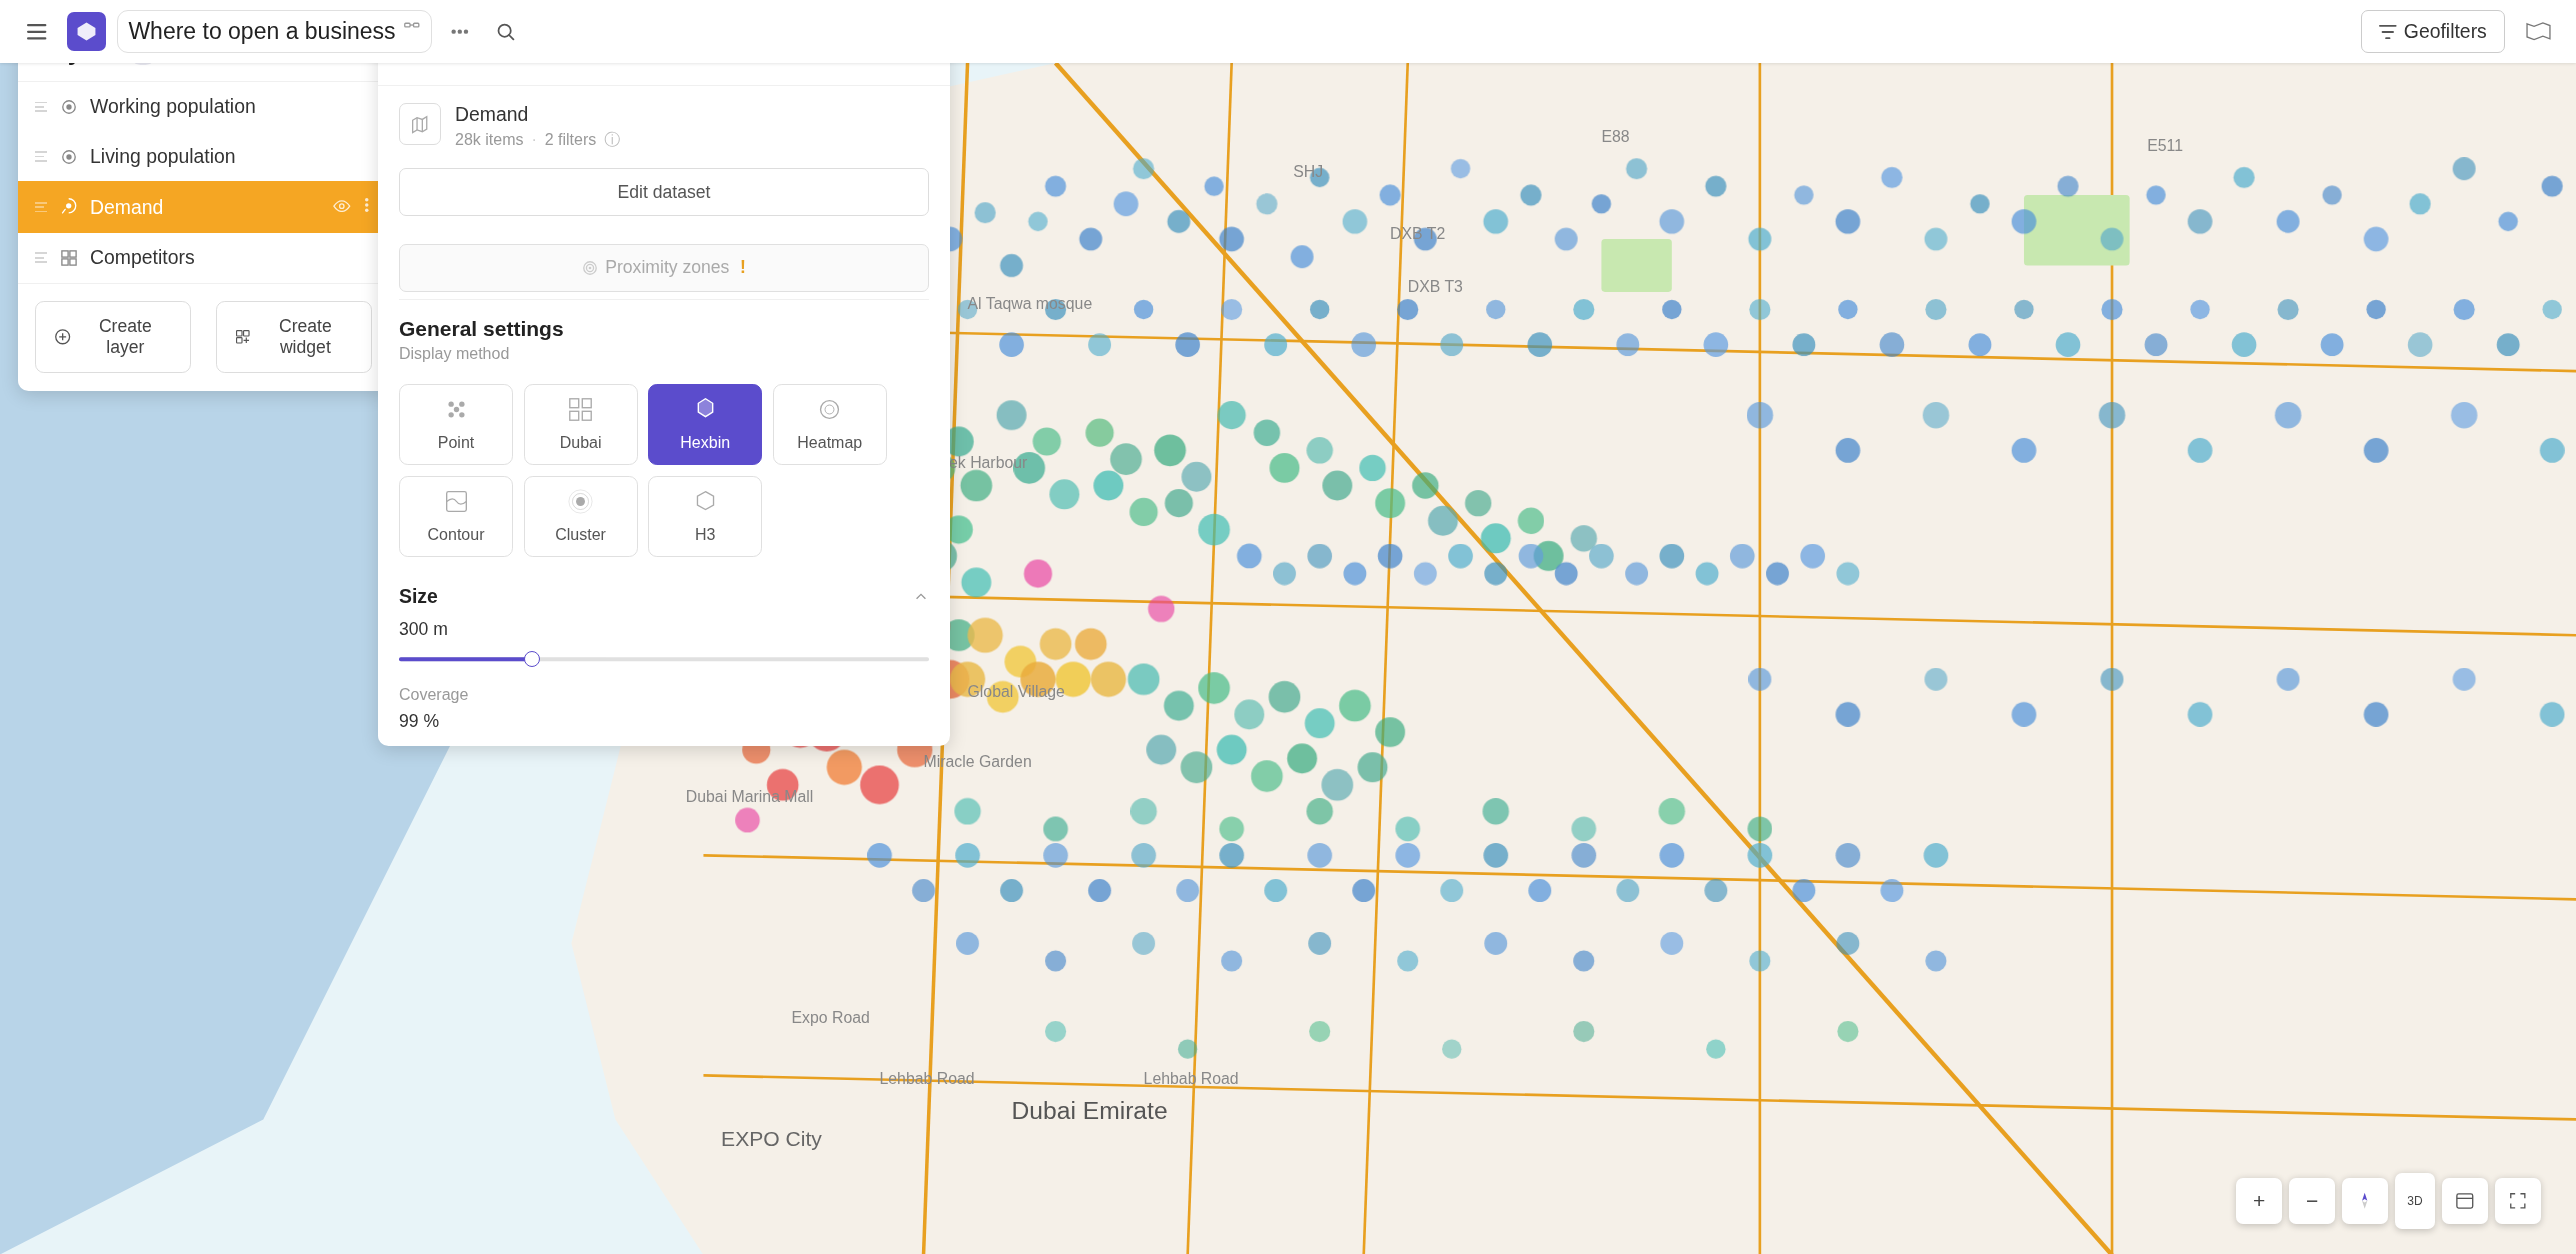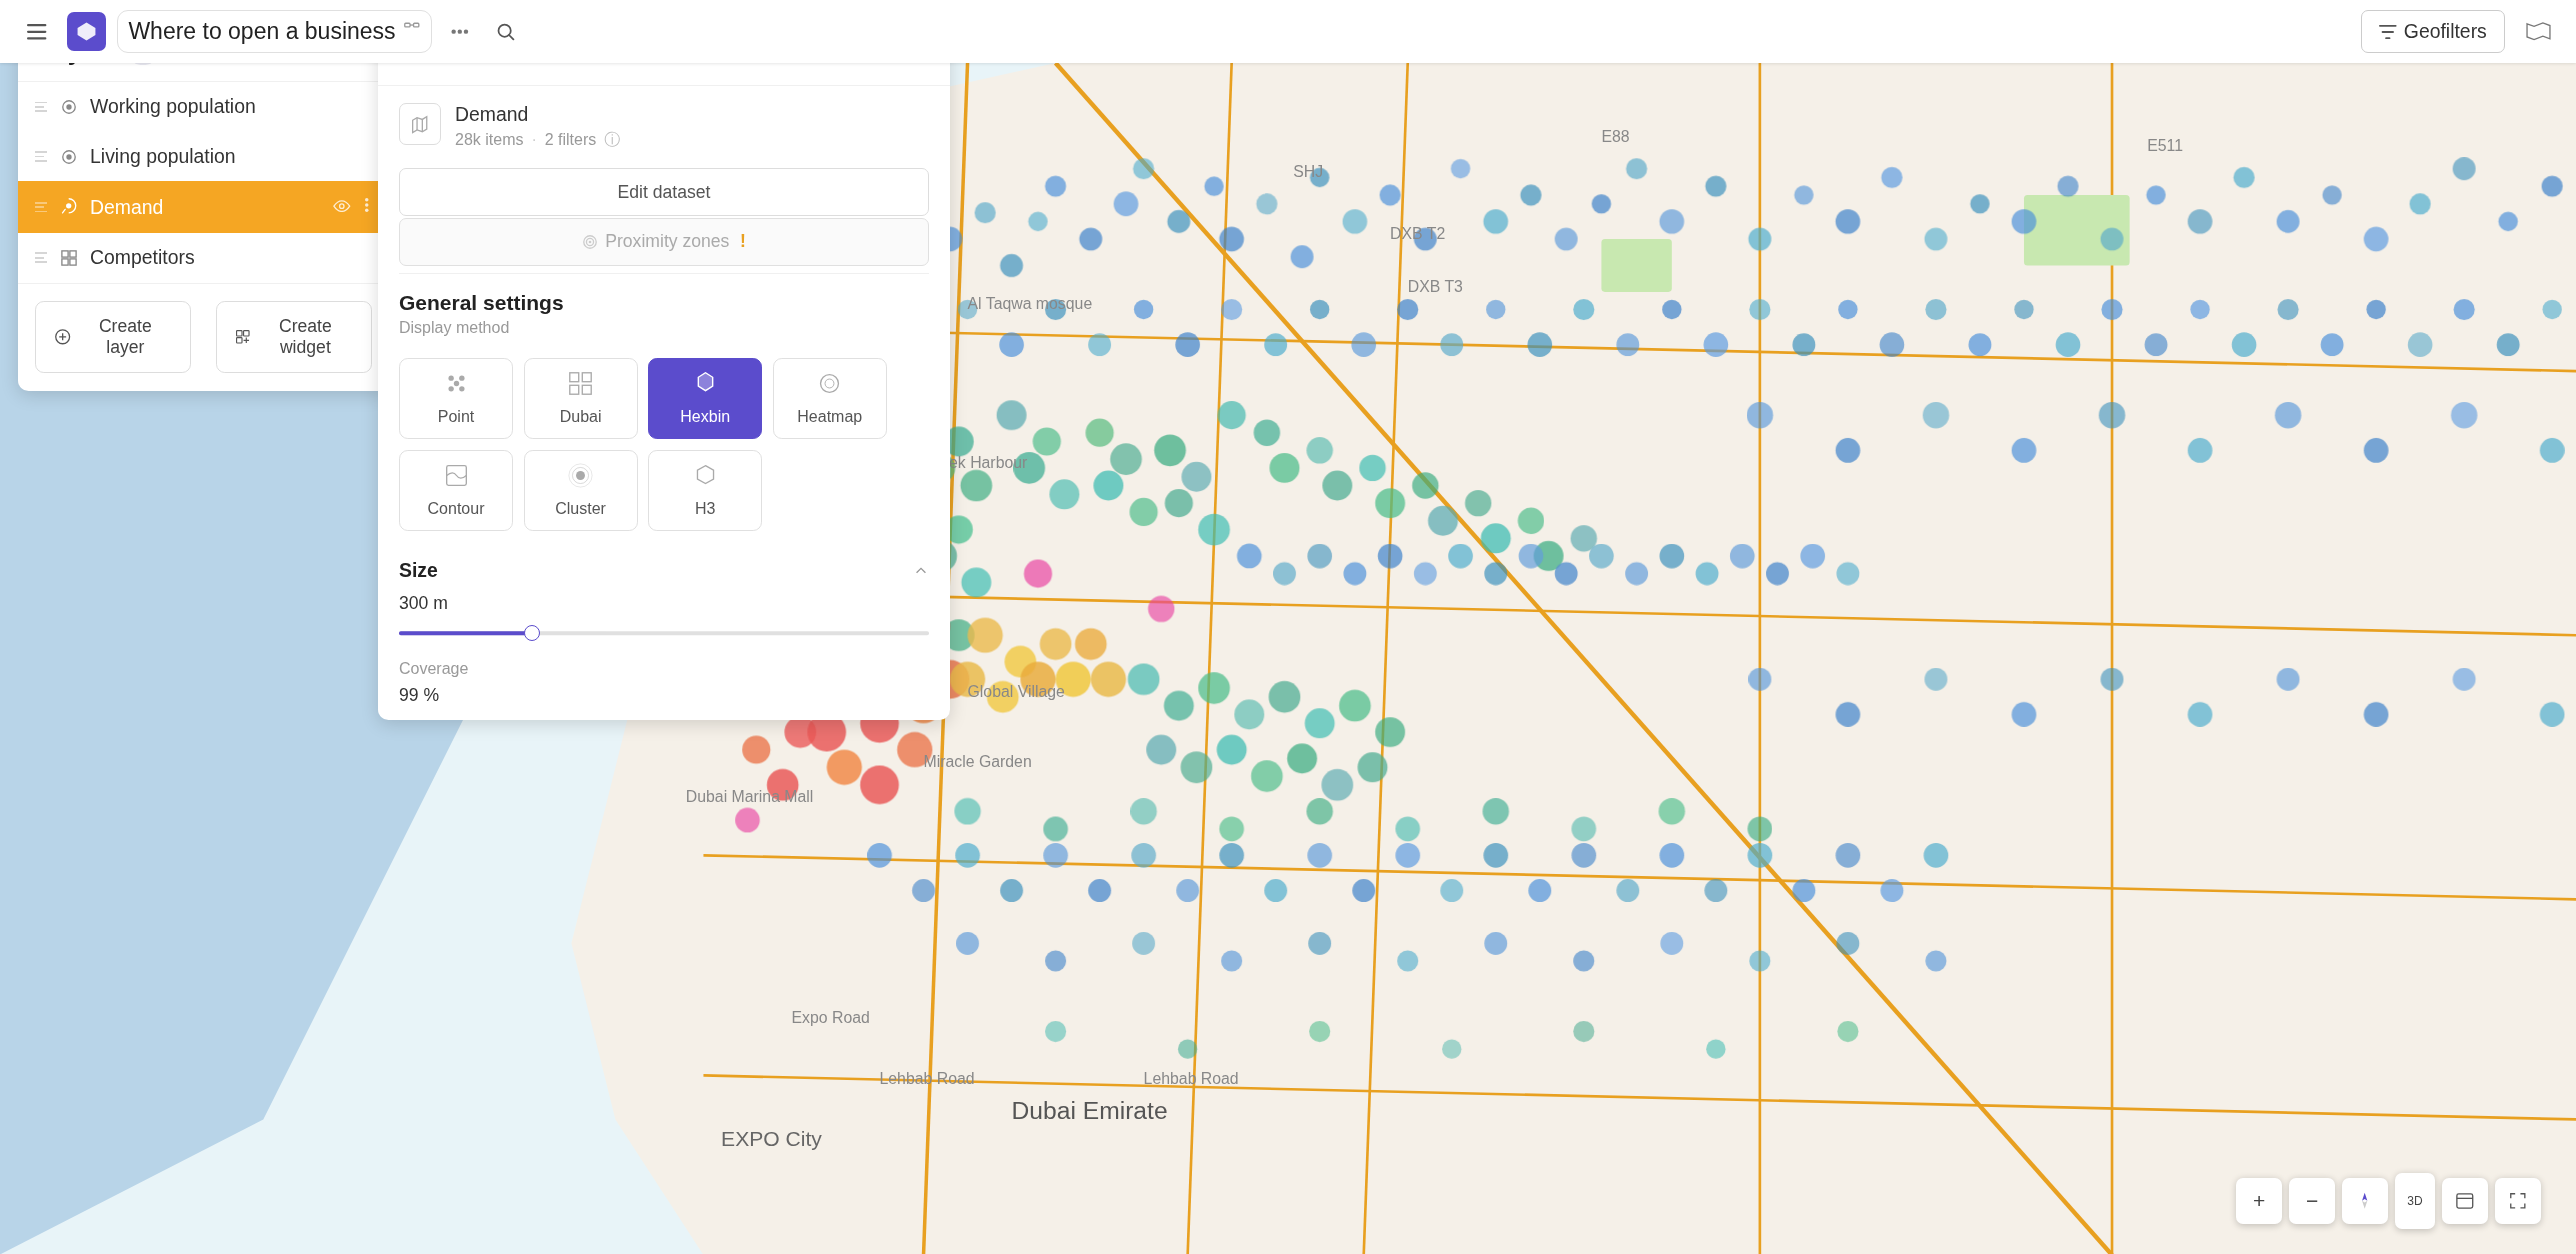--- a/index.html
+++ b/index.html
@@ -118,21 +118,21 @@
     .demand-icon {
       width: 42px; height: 42px; border: 1.8px solid #ddd; border-radius: 7px;
       display: flex; align-items: center; justify-content: center; font-size: 19.4px; color: #888;
     }
     .demand-meta { flex: 1; }
     .demand-name { font-size: 19.4px; font-weight: 500; color: #333; }
     .demand-stats { font-size: 16px; color: #999; margin-top: 3.5px; }
     .demand-stats .dot { color: #ccc; margin: 0 3.5px; }
 
     .edit-dataset-btn {
-      display: flex; width: calc(100% - 42px); margin: 0 21px 2px;
+      display: flex; width: calc(100% - 42px); margin: 0 21px 28px;
       align-items: center; justify-content: center; padding: 12.3px;
       border: 1.3px solid #ddd; border-radius: 7px; background: white;
       cursor: pointer; font-size: 17.6px; color: #555;
     }
     .proximity-btn {
       display: flex; width: calc(100% - 42px); margin: 0 21px 7px;
       align-items: center; justify-content: center; gap: 7px; padding: 12.3px;
       border: 1.3px solid #e0e0e0; border-radius: 7px; background: #fafafa;
       cursor: pointer; font-size: 17.6px; color: #aaa;
     }

